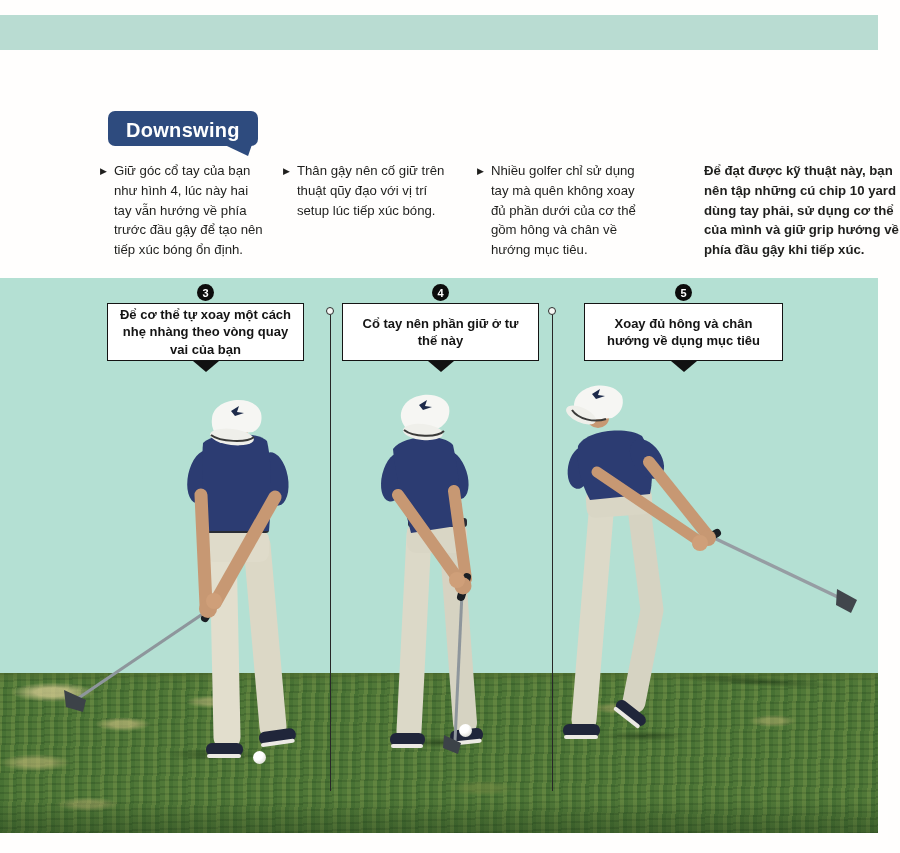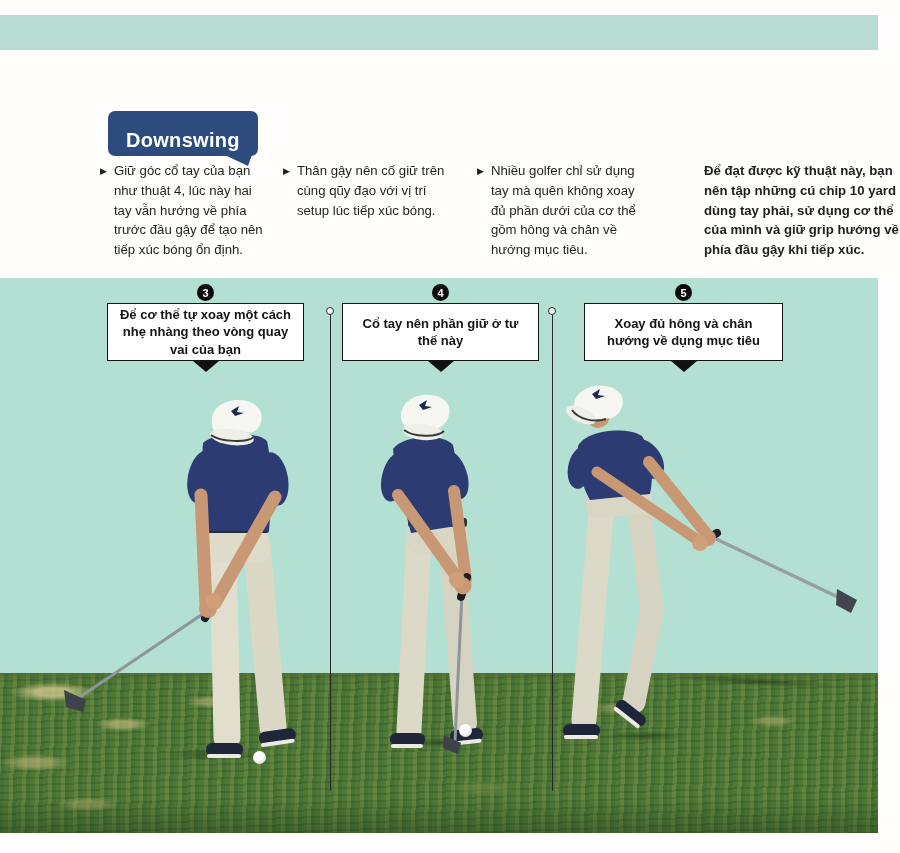--- a/index.html
+++ b/index.html
@@ -8,21 +8,21 @@
   }
   *{box-sizing:border-box; margin:0; padding:0;}
   html,body{background:#ffffff;}
   body{font-family:"Liberation Sans", sans-serif; color:var(--ink);}
   .page{position:relative; width:900px; height:853px; background:#fffefd; overflow:hidden;}
 
   .top-bar{position:absolute; left:0; top:15px; width:878px; height:35px; background:var(--teal-top);}
 
   .title-badge{position:absolute; left:108px; top:111px; background:var(--badge-navy);
     color:#fff; font-weight:bold; font-size:20px; letter-spacing:.3px;
-    padding:18px 18px 5px; border-radius:7px; line-height:1.1;}
+    padding:8px 18px 5px; border-radius:7px; line-height:1.1;}
   .title-badge .tail{position:absolute; right:6px; top:100%; margin-top:-1px; width:27px; height:11px;
     background:var(--badge-navy); clip-path:polygon(0 0,100% 0,86% 100%);}
 
   .col{position:absolute; top:161px; display:flex; gap:7px; font-size:13.2px; line-height:1.5; color:var(--ink);}
   .col .bullet{font-size:9px; line-height:20px; flex:0 0 auto; color:var(--ink);}
   .col.c1{left:100px; width:166px;}
   .col.c2{left:283px; width:170px;}
   .col.c3{left:477px; width:170px;}
   .col.c4{left:658px; width:212px; font-weight:bold;margin-left:46px;}
 
@@ -86,25 +86,25 @@
 
   <div class="top-bar"></div>
 
   <div class="title-badge">
     <span>Downswing</span>
     <span class="tail"></span>
   </div>
 
   <div class="col c1">
     <span class="bullet">▶</span>
-    <p>Giữ góc cổ tay của bạn như thuật 4, lúc này hai tay vẫn hướng về phía trước đầu gậy để tạo nên tiếp xúc bóng ổn định.</p>
+    <p>Giữ góc cổ tay của bạn như hình 4, lúc này hai tay vẫn hướng về phía trước đầu gậy để tạo nên tiếp xúc bóng ổn định.</p>
   </div>
   <div class="col c2">
     <span class="bullet">▶</span>
-    <p>Thân gậy nên cố giữ trên cùng qũy đạo với vị trí setup lúc tiếp xúc bóng.</p>
+    <p>Thân gậy nên cố giữ trên thuật qũy đạo với vị trí setup lúc tiếp xúc bóng.</p>
   </div>
   <div class="col c3">
     <span class="bullet">▶</span>
     <p>Nhiều golfer chỉ sử dụng tay mà quên không xoay đủ phần dưới của cơ thể gồm hông và chân về hướng mục tiêu.</p>
   </div>
   <div class="col c4">
     <p>Để đạt được kỹ thuật này, bạn nên tập những cú chip 10 yard dùng tay phải, sử dụng cơ thể của mình và giữ grip hướng về phía đầu gậy khi tiếp xúc.</p>
   </div>
 
   <div class="stage">

